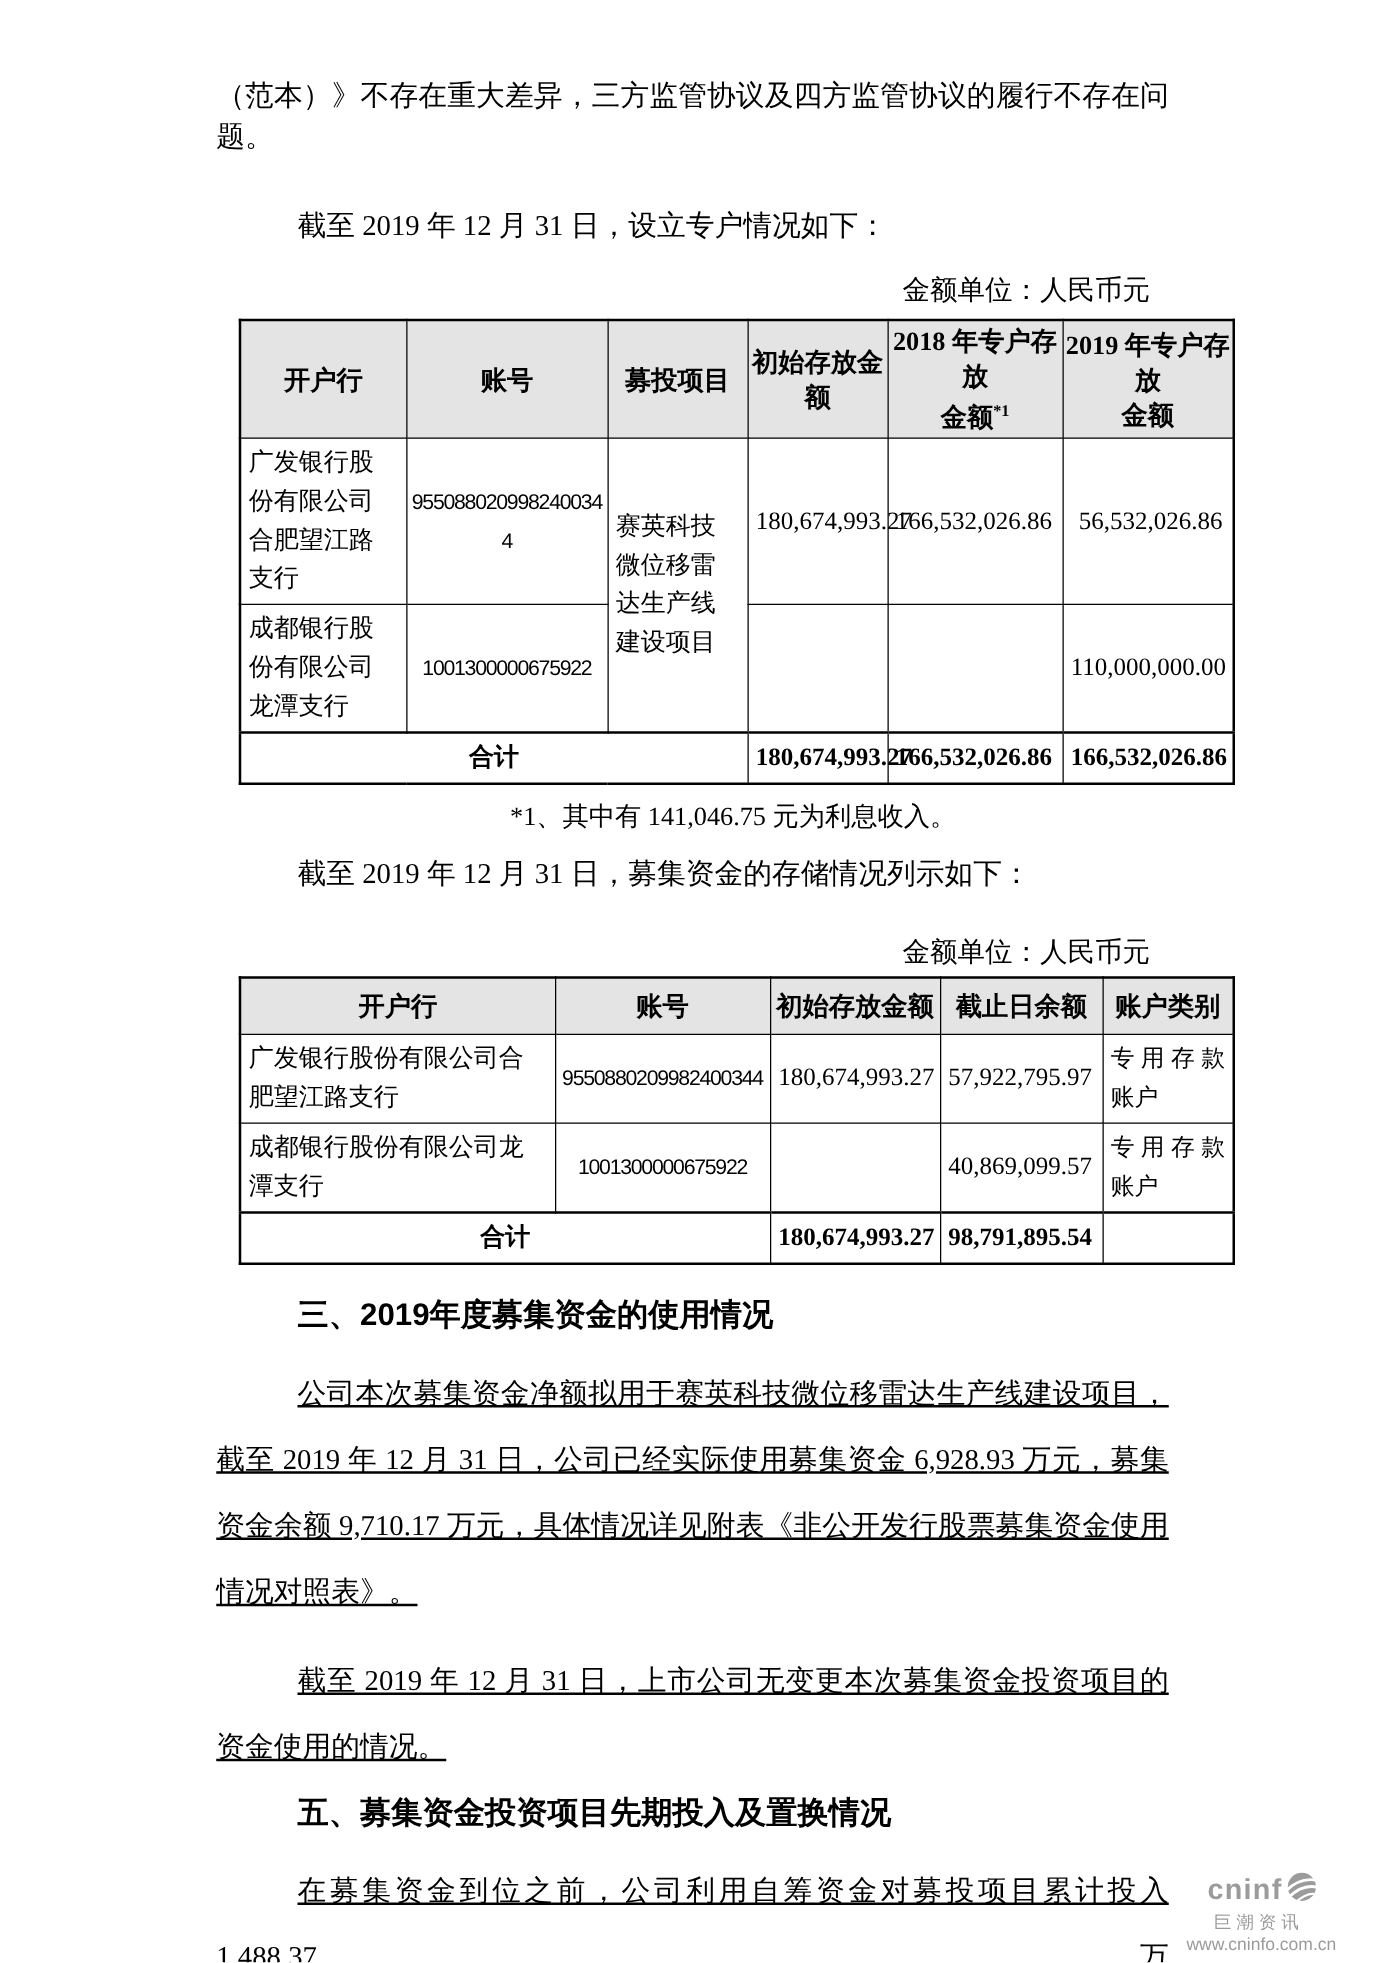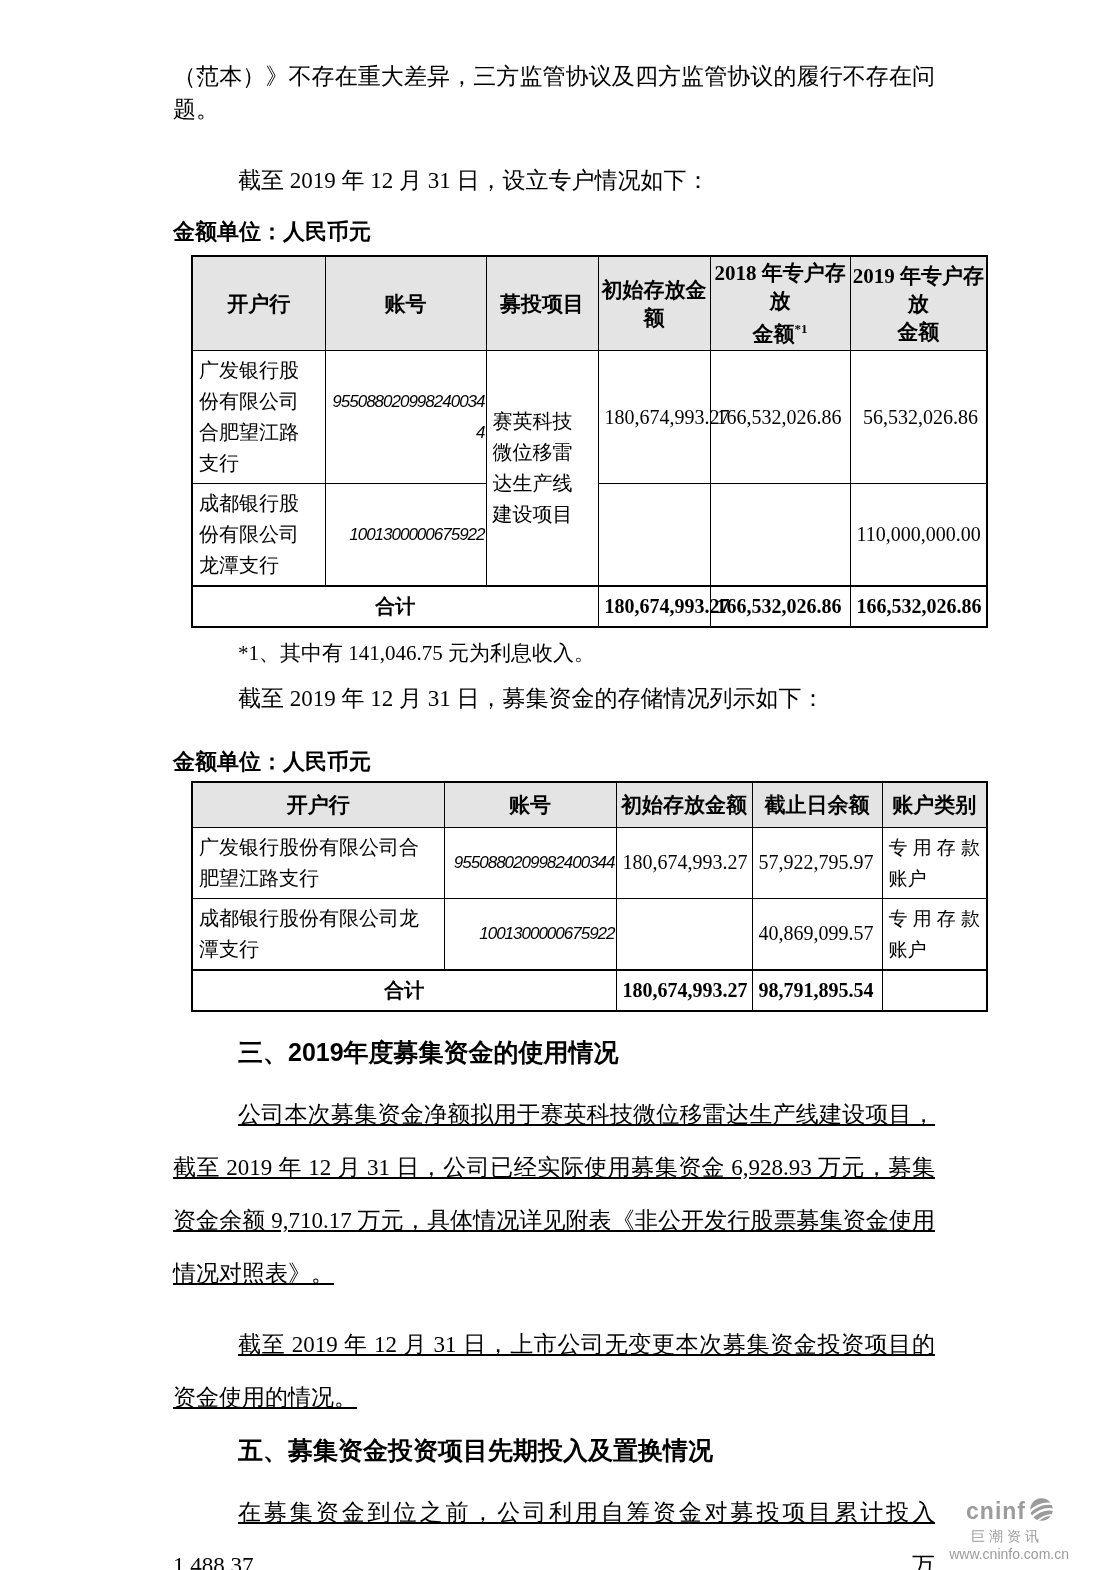--- a/index.html
+++ b/index.html
@@ -16,21 +16,21 @@
   }
   .body-line{
     font-size:23px;line-height:33px;margin:0;
     text-align:justify;
   }
   .indent{ text-indent:65px; }
   .mt-setup{ margin-top:38px; }
   .unit-label{
     margin:20px 15px 0 0;
     font-size:22px;line-height:30px;
-    font-weight:bold;
+    text-align:right;
   }
   table{
     border-collapse:collapse;
     margin:8px 0 0 18px;
     width:795px;
     table-layout:fixed;
   }
   table, th, td{ border:1px solid #000; }
   table{ border-width:2px; }
   th{
@@ -51,30 +51,30 @@
   .t1 .row2{ height:84px; }
   .t1 .total-row{ height:38px; }
   .t2 thead tr{ height:45px; }
   .t2 .row1{ height:56px; }
   .t2 .row2{ height:54px; }
   .t2 .total-row{ height:36px; }
   .cell-bank{ text-align:left; }
   .cell-account{
     font-family:"Liberation Sans","DejaVu Sans",sans-serif;
     font-size:17px;letter-spacing:-1px;
-    text-align:right;padding:2px 1px;font-style:italic;
+    text-align:center;padding:2px 1px;
   }
   .cell-amount{ text-align:right;padding-right:8px;white-space:nowrap; }
   .cell-project{ text-align:left; }
   .total-row td{ border-top:2px solid #000;font-weight:700; }
   .total-label{ text-align:center; }
   .t2 .cell-type{ font-size:19px;text-align:justify; }
   .footnote{
     margin:10px 0 0 65px;
-    font-size:21px;line-height:30px;
+    font-size:21px;line-height:30px;text-align:center;
   }
   .mt-storage{ margin-top:14px; }
   .unit-label-2{ margin-top:32px; }
   .t2{ margin-top:4px; }
   .section-heading{
     font-family:"Liberation Sans","DejaVu Sans",sans-serif;
     font-weight:700;
     font-size:25px;line-height:36px;
     margin:22px 0 0 65px;
   }

